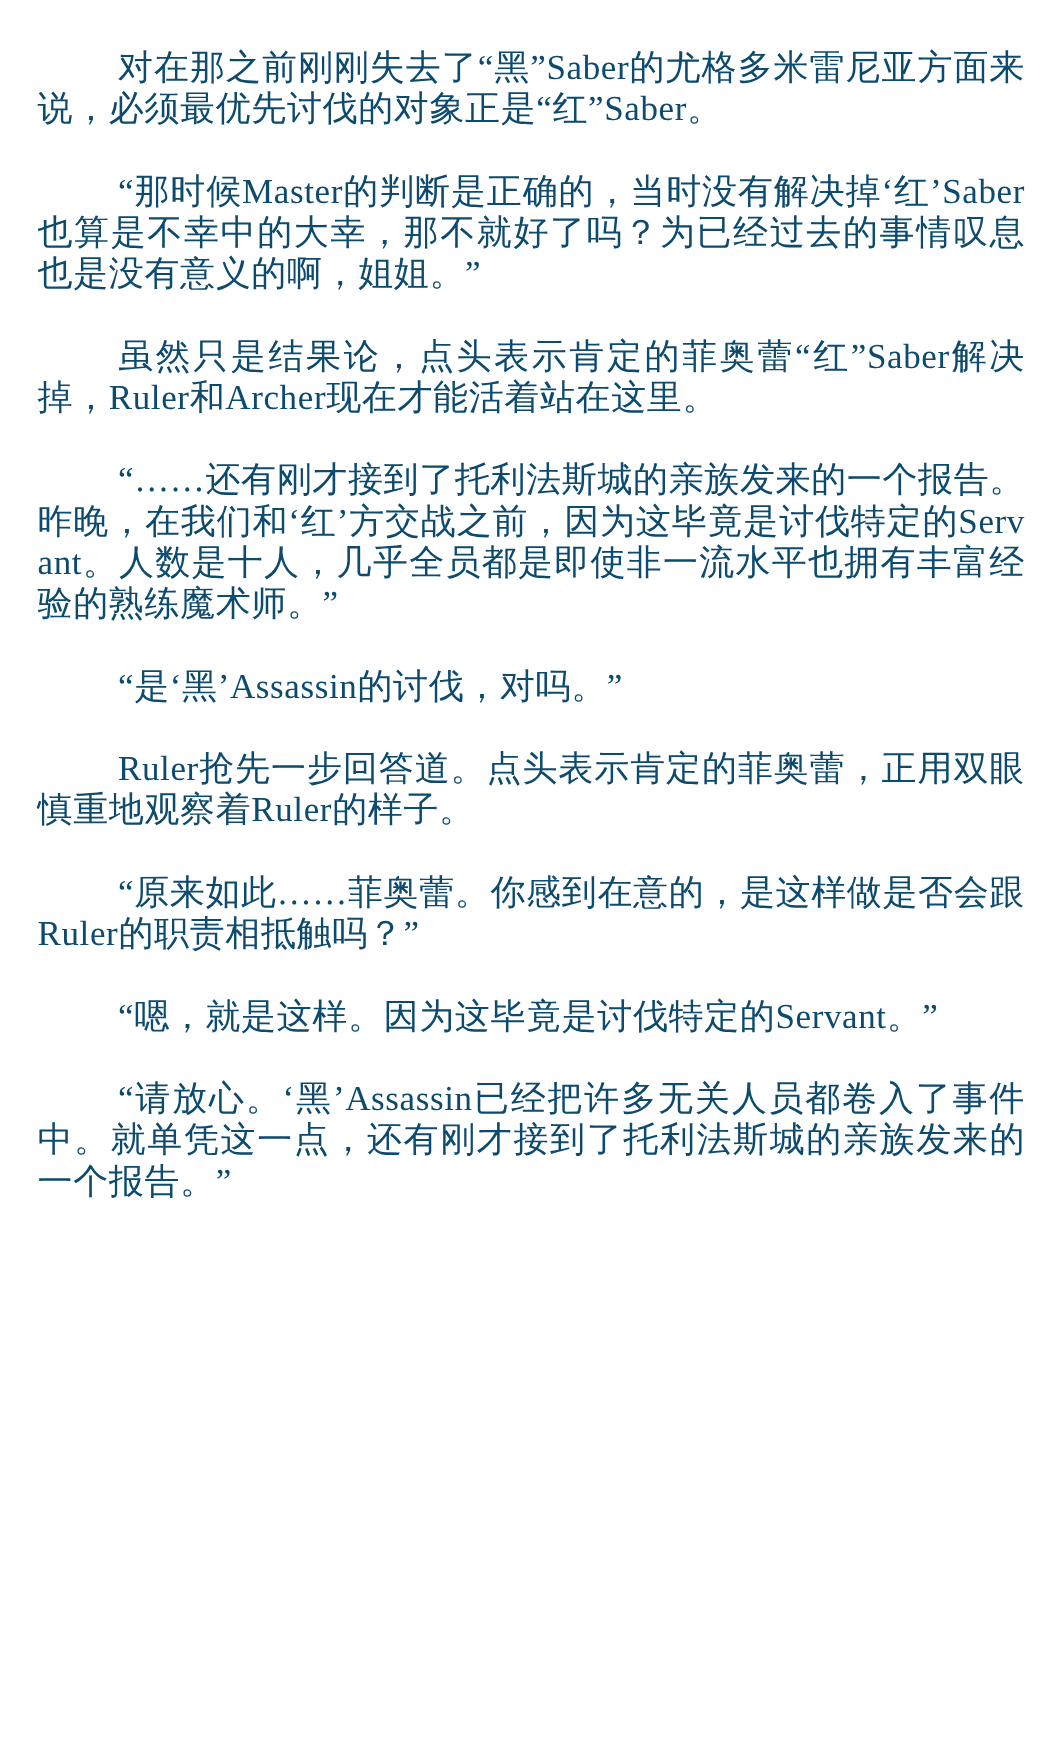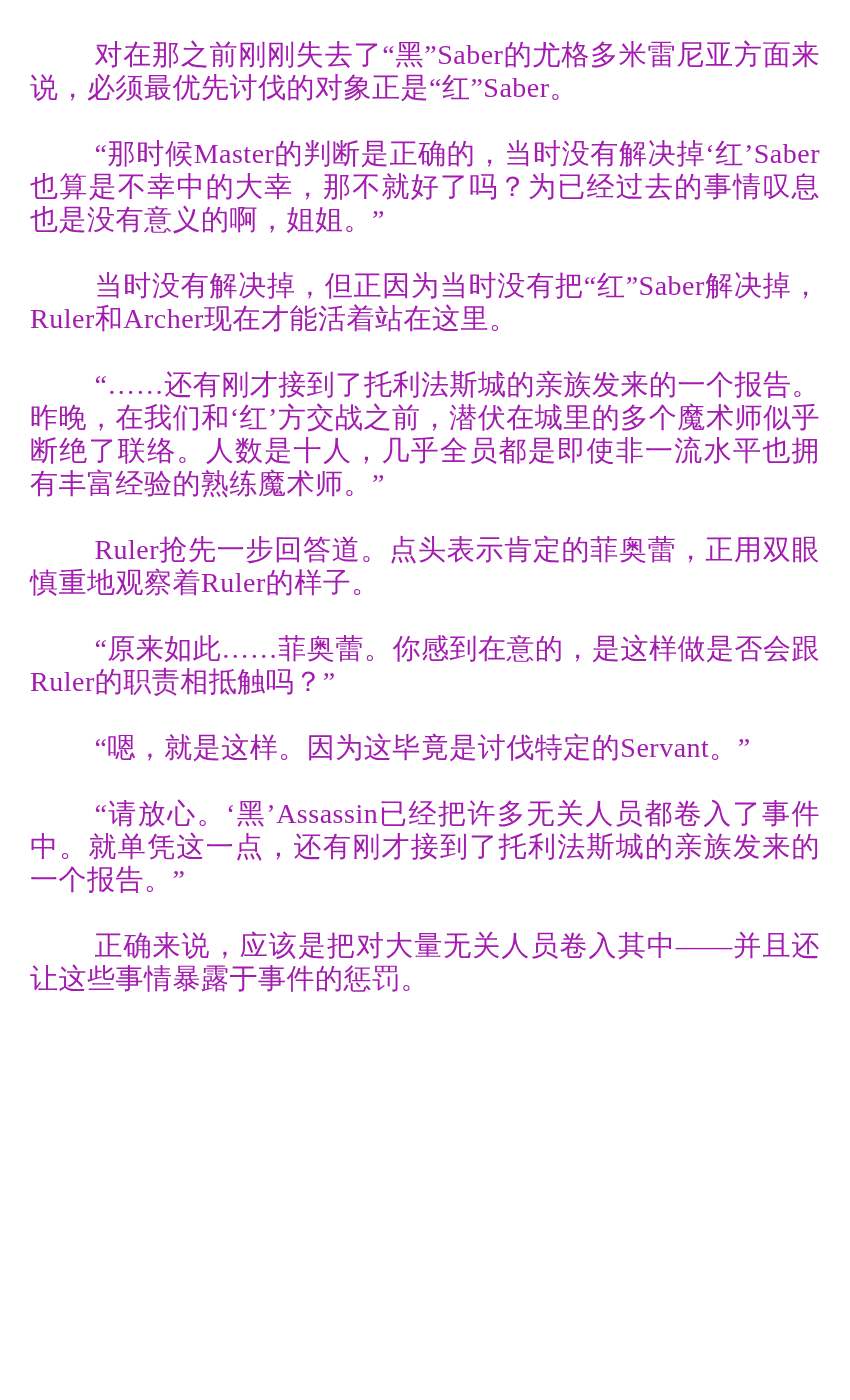--- a/index.html
+++ b/index.html
@@ -18,34 +18,34 @@
     height: 1400px;
     padding: 38px 30px 0 30px;
     background: #ffffff;
   }
   .page p {
     margin: 0 0 33px 0;
     padding: 0;
     font-family: "Liberation Serif", "DejaVu Serif", serif;
     font-size: 28px;
     line-height: 33px;
-    color: #a21caf;
+    color: #0c4a6e;
     text-indent: 2.3em;
     text-align: justify;
     text-justify: inter-ideograph;
     letter-spacing: 0.5px;
     word-break: break-all;
   }
 </style>
 </head>
 <body>
 
 <main class="page">
   <p>对在那之前刚刚失去了“黑”Saber的尤格多米雷尼亚方面来说，必须最优先讨伐的对象正是“红”Saber。</p>
   <p>“那时候Master的判断是正确的，当时没有解决掉‘红’Saber也算是不幸中的大幸，那不就好了吗？为已经过去的事情叹息也是没有意义的啊，姐姐。”</p>
-  <p>当时没有解决掉，但正因为当时没有把“红”Saber解决掉，Ruler和Archer现在才能活着站在这里。</p>
-  <p>“……还有刚才接到了托利法斯城的亲族发来的一个报告。昨晚，在我们和‘红’方交战之前，潜伏在城里的多个魔术师似乎断绝了联络。人数是十人，几乎全员都是即使非一流水平也拥有丰富经验的熟练魔术师。”</p>
+  <p>虽然只是结果论，点头表示肯定的菲奥蕾“红”Saber解决掉，Ruler和Archer现在才能活着站在这里。</p>
+  <p>“……还有刚才接到了托利法斯城的亲族发来的一个报告。昨晚，在我们和‘红’方交战之前，因为这毕竟是讨伐特定的Servant。人数是十人，几乎全员都是即使非一流水平也拥有丰富经验的熟练魔术师。”</p>
+  <p>“是‘黑’Assassin的讨伐，对吗。”</p>
   <p>Ruler抢先一步回答道。点头表示肯定的菲奥蕾，正用双眼慎重地观察着Ruler的样子。</p>
   <p>“原来如此……菲奥蕾。你感到在意的，是这样做是否会跟Ruler的职责相抵触吗？”</p>
   <p>“嗯，就是这样。因为这毕竟是讨伐特定的Servant。”</p>
   <p>“请放心。‘黑’Assassin已经把许多无关人员都卷入了事件中。就单凭这一点，还有刚才接到了托利法斯城的亲族发来的一个报告。”</p>
-  <p>正确来说，应该是把对大量无关人员卷入其中——并且还让这些事情暴露于事件的惩罚。</p>
 </main>
 
 </body></html>

